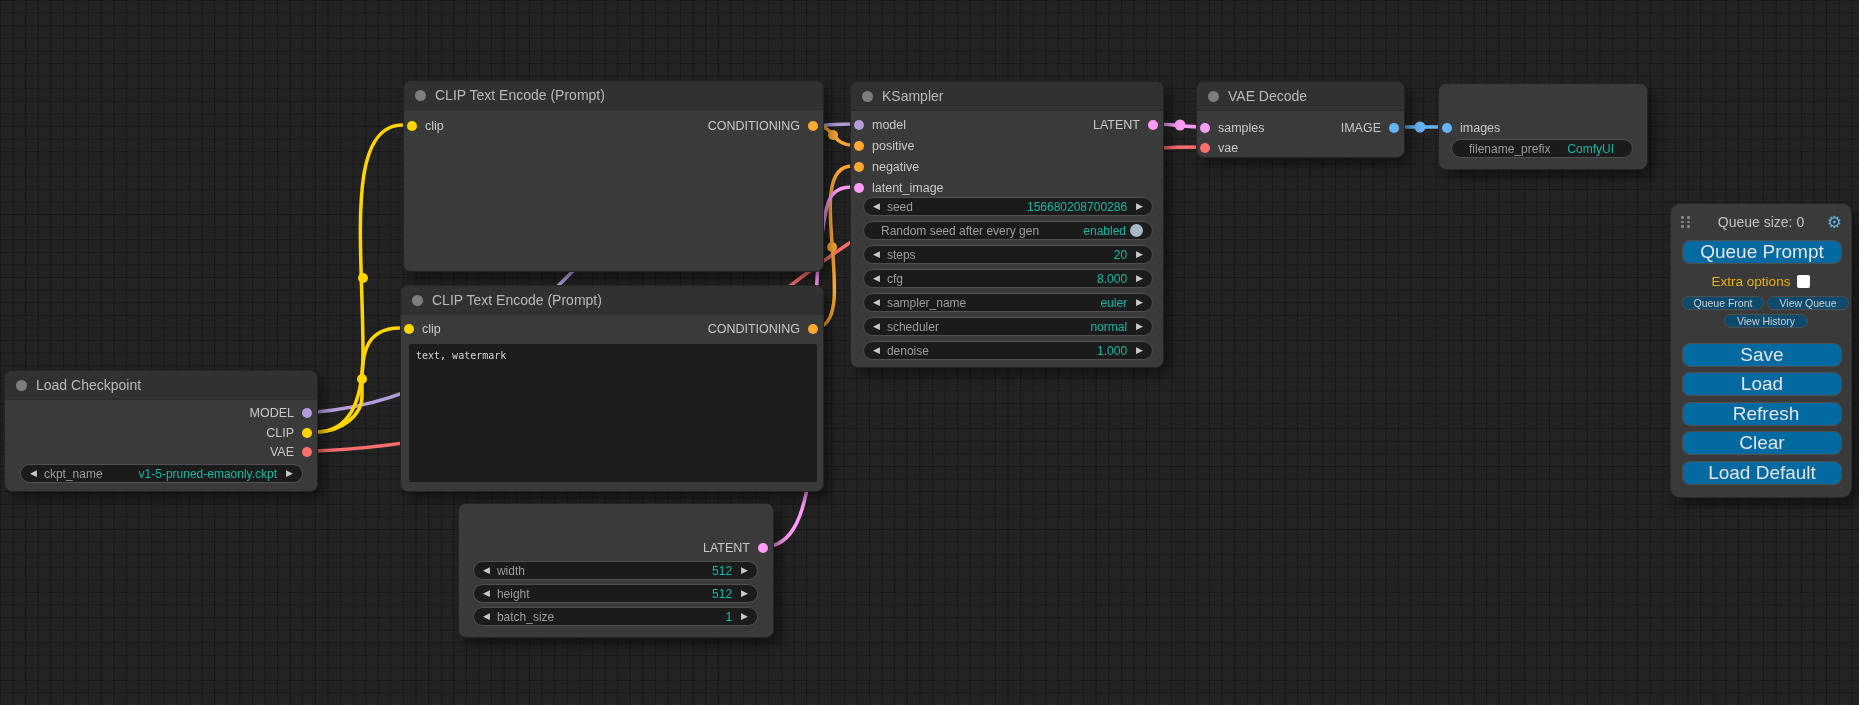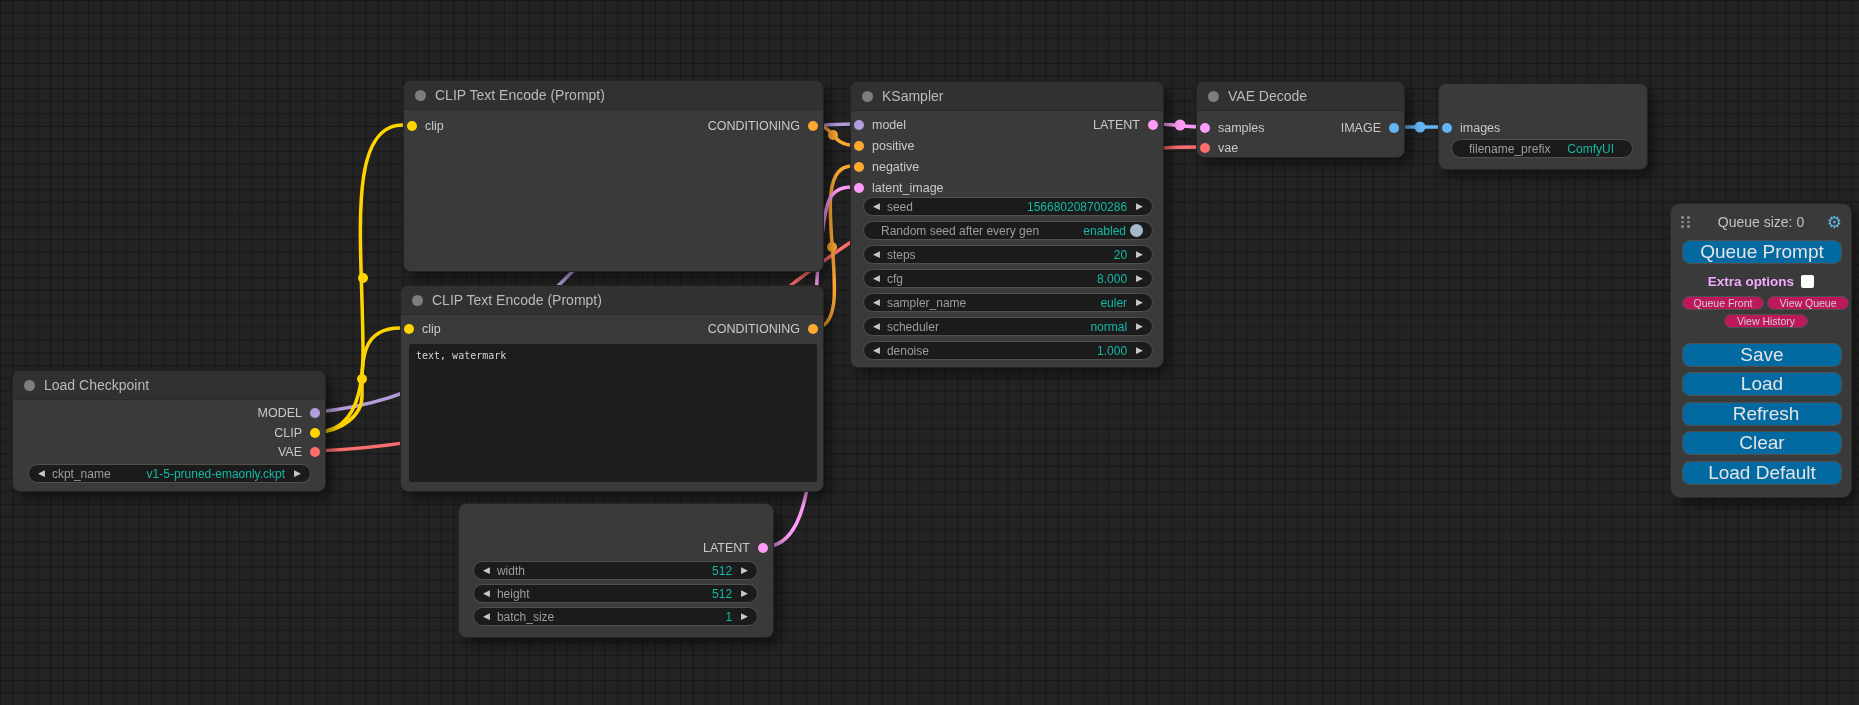--- a/index.html
+++ b/index.html
@@ -60,25 +60,25 @@
   .drag-handle{position:absolute;left:10px;top:2px;display:grid;grid-template-columns:4px 4px;grid-gap:2px;}
   .drag-handle i{width:2.5px;height:2.5px;background:#8a8a8a;border-radius:50%;}
   .queue-size{flex:1;text-align:center;color:#c3c3c3;font-size:14px;}
   .gear{position:absolute;right:9px;top:-2px;color:#5fb2dd;font-size:17px;cursor:pointer;}
   .btn{
     position:absolute;left:11px;width:160px;height:24px;background:#0369a1;
     border:1px solid #4f4f4f;border-radius:8px;color:#e4e4e4;font-size:19px;
     display:flex;align-items:center;justify-content:center;box-sizing:border-box;cursor:pointer;
   }
   .pill{
-    position:absolute;height:14px;background:#be185d;border:1px solid #4f4f4f;
+    position:absolute;height:14px;background:#0c4a6e;border:1px solid #4f4f4f;
     border-radius:8px;color:#cfcfcf;font-size:10.5px;display:flex;align-items:center;
     justify-content:center;box-sizing:border-box;cursor:pointer;
   }
-  .extra-row{position:absolute;left:0;right:0;top:69px;height:16px;display:flex;align-items:center;justify-content:center;color:#f0abfc;font-size:13.5px;font-weight:bold;}
+  .extra-row{position:absolute;left:0;right:0;top:69px;height:16px;display:flex;align-items:center;justify-content:center;color:#eab308;font-size:13.5px;}
   .checkbox{width:13px;height:13px;background:#ffffff;border-radius:2px;margin-left:7px;flex:none;cursor:pointer;}
 </style>
 </head>
 <body>
 
 <div id="canvas">
 
   <svg id="wires" width="1859" height="705">
     <g fill="none" stroke-width="3.5" stroke-linecap="round">
       <path stroke="#B39DDB" d="M316,412 C430,402 500,345 565,279 C640,203 720,124 852,124"></path>
@@ -94,21 +94,21 @@
     <g stroke="none">
       <circle cx="363" cy="278" r="5" fill="#FFD500"></circle>
       <circle cx="362" cy="379" r="5" fill="#FFD500"></circle>
       <circle cx="833" cy="135" r="5" fill="#FFA931"></circle>
       <circle cx="832" cy="247" r="5" fill="#FFA931"></circle>
       <circle cx="1180" cy="125" r="5.5" fill="#FF9CF9"></circle>
       <circle cx="1420" cy="127" r="5.5" fill="#64B5F6"></circle>
     </g>
   </svg>
 
-  <div class="node" style="left:12px;top:370px;width:314px;height:122px;text-align:right;">
+  <div class="node" style="left:4px;top:370px;width:314px;height:122px;text-align:right;">
     <div class="node-title">
       <span class="tdot"></span>
       <span>Load Checkpoint</span>
     </div>
     <div class="slot slot-out" style="top:34px;">
       <span>MODEL</span>
         <span class="pdot c-model"></span>
     </div>
     <div class="slot slot-out" style="top:54px;">
       <span>CLIP</span>

